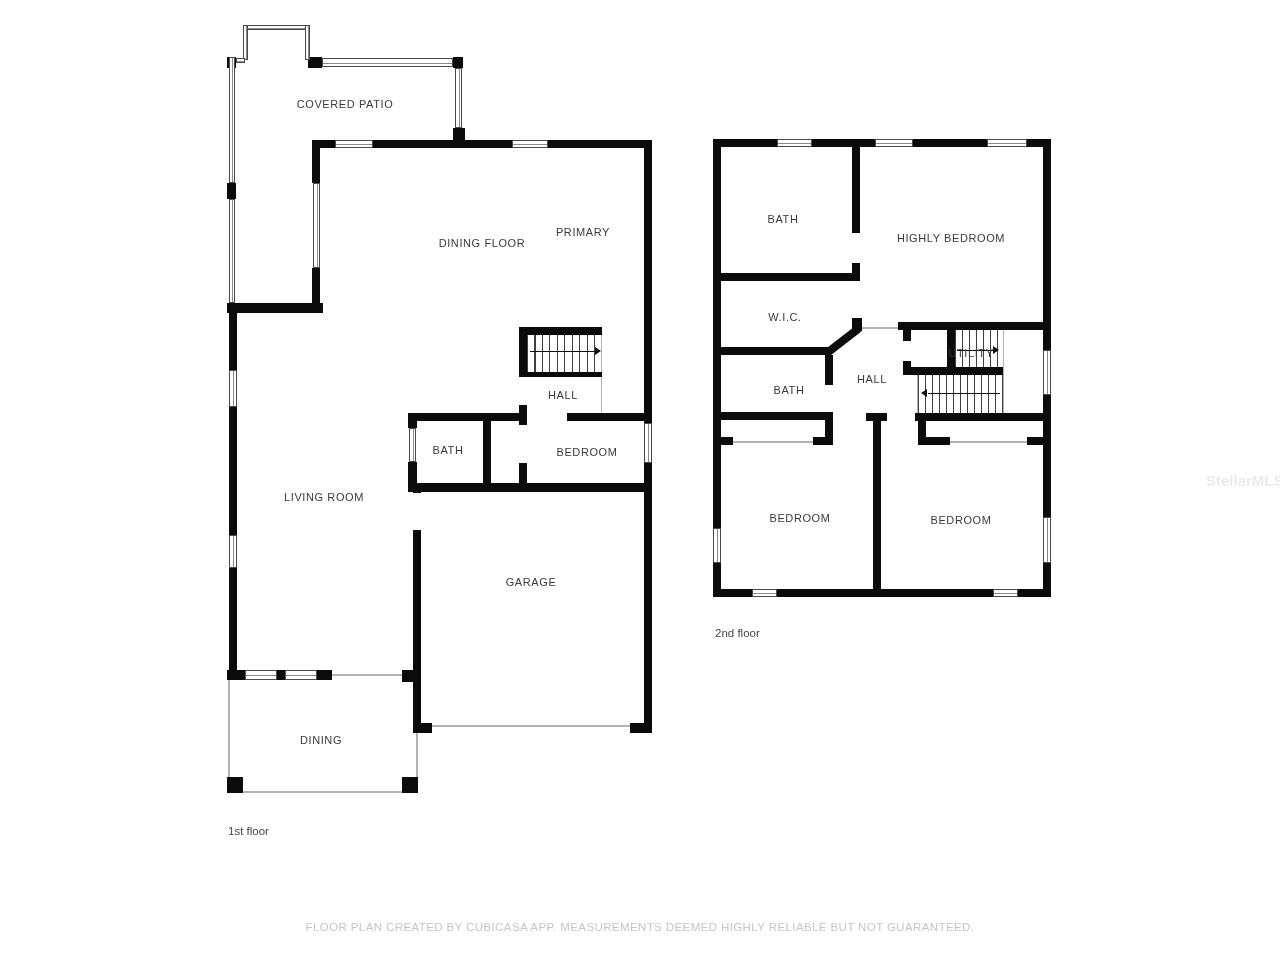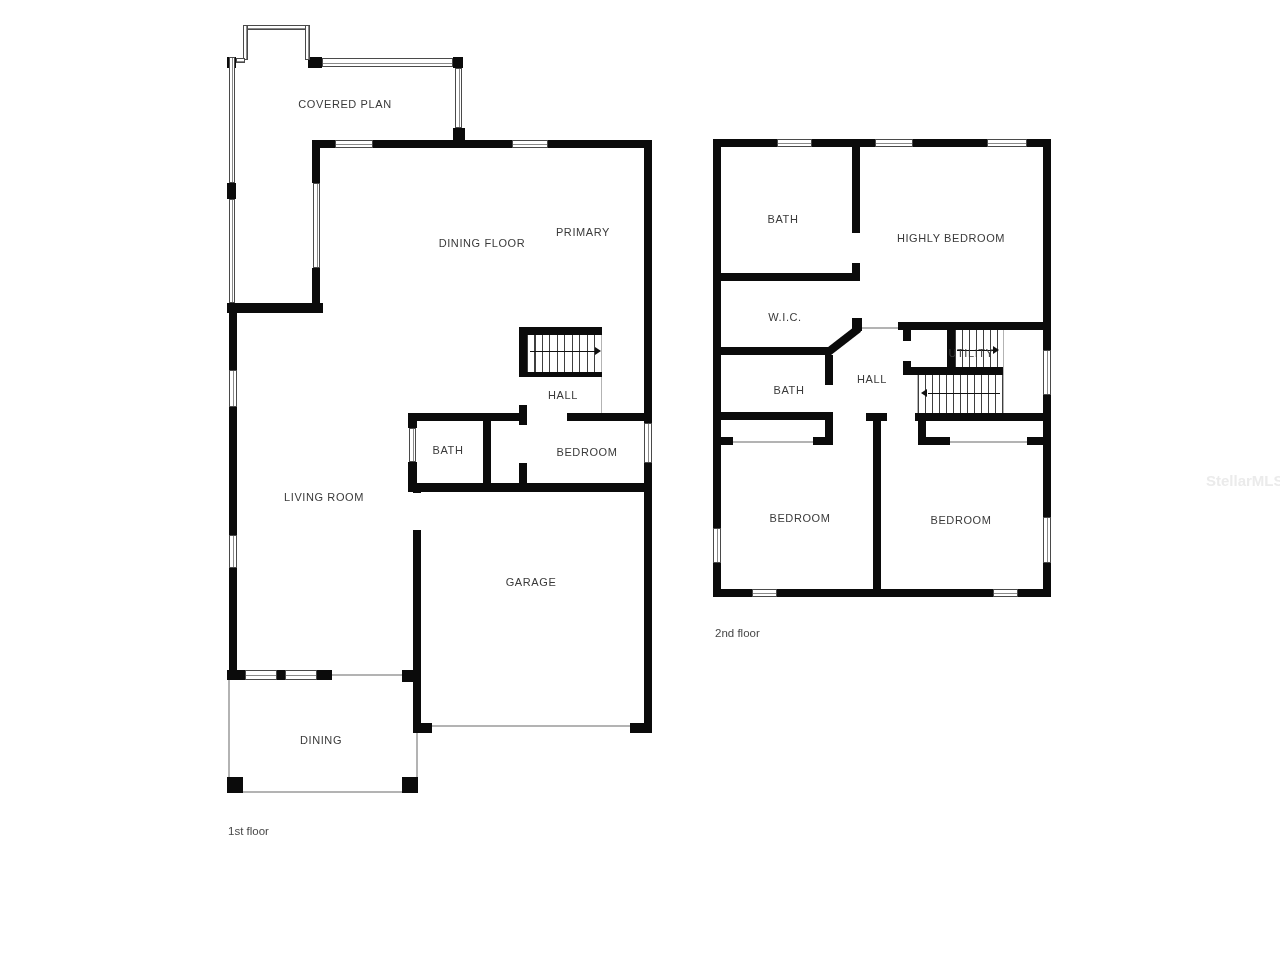--- a/index.html
+++ b/index.html
@@ -90,21 +90,21 @@
     <div class="aline" style="left:530px;top:351px;width:67px"></div>
     <div class="ah r" style="left:595px;top:347px"></div>
     <div class="tl" style="left:601px;top:335px;width:1px;height:78px"></div>
 
     <div class="tl" style="left:228px;top:680px;width:2px;height:113px"></div>
     <div class="tl" style="left:228px;top:791px;width:190px;height:2px"></div>
     <div class="tl" style="left:416px;top:733px;width:2px;height:60px"></div>
     <div class="w" style="left:227px;top:777px;width:16px;height:16px"></div>
     <div class="w" style="left:402px;top:777px;width:16px;height:16px"></div>
 
-    <div class="lbl" style="left:345px;top:104px">COVERED PLAN</div>
+    <div class="lbl" style="left:345px;top:104px">COVERED PATIO</div>
     <div class="lbl" style="left:482px;top:243px">DINING FLOOR</div>
     <div class="lbl" style="left:583px;top:232px">PRIMARY</div>
     <div class="lbl" style="left:563px;top:395px">HALL</div>
     <div class="lbl" style="left:448px;top:450px">BATH</div>
     <div class="lbl" style="left:587px;top:452px">BEDROOM</div>
     <div class="lbl" style="left:324px;top:497px">LIVING ROOM</div>
     <div class="lbl" style="left:531px;top:582px">GARAGE</div>
     <div class="lbl" style="left:321px;top:740px">DINING</div>
     <div class="flbl" style="left:228px;top:825px">1st floor</div>
   </div>
@@ -165,13 +165,14 @@
     <div class="lbl" style="left:785px;top:317px">W.I.C.</div>
     <div class="lbl" style="left:971px;top:353px">UTILITY</div>
     <div class="lbl" style="left:872px;top:379px">HALL</div>
     <div class="lbl" style="left:789px;top:390px">BATH</div>
     <div class="lbl" style="left:800px;top:518px">BEDROOM</div>
     <div class="lbl" style="left:961px;top:520px">BEDROOM</div>
     <div class="flbl" style="left:715px;top:627px">2nd floor</div>
   </div>
 
   <div class="wm">StellarMLS</div>
+  <div class="footer">FLOOR PLAN CREATED BY CUBICASA APP. MEASUREMENTS DEEMED HIGHLY RELIABLE BUT NOT GUARANTEED.</div>
 </div>
 
 </body></html>

